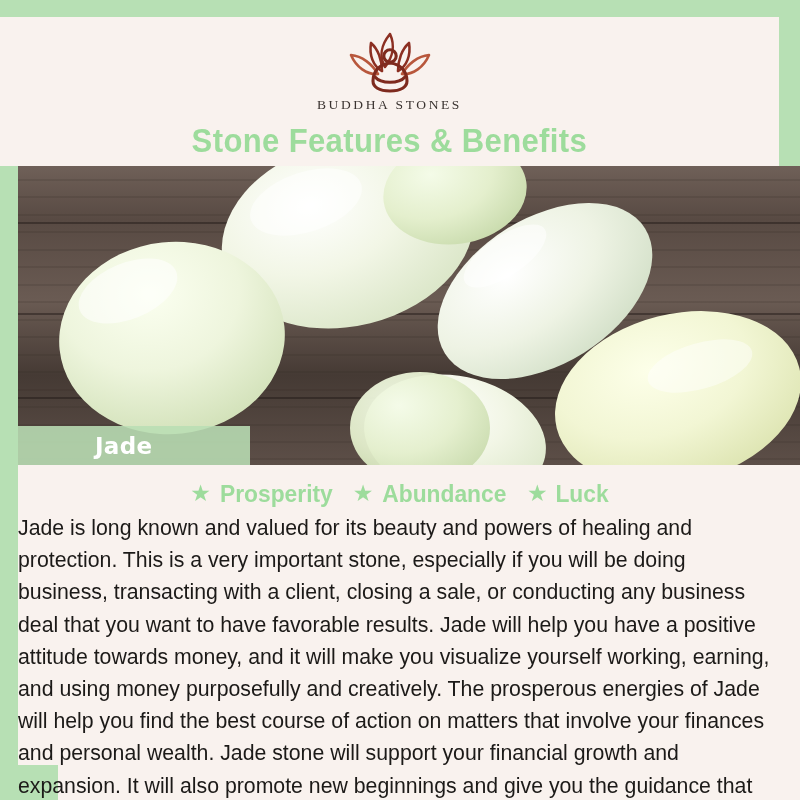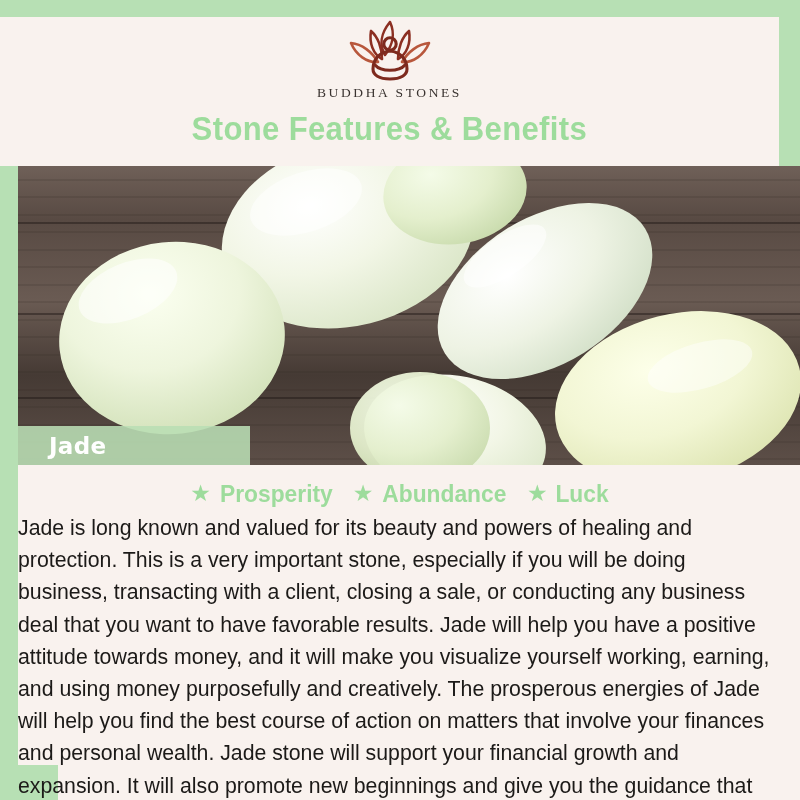--- a/index.html
+++ b/index.html
@@ -45,20 +45,21 @@
     left:0; top:166px; width:18px; height:634px;
     background:#b7e0b4;
   }
 
   
   .header {
     position:absolute;
     left:0; top:17px; width:779px; height:149px;
     display:flex; flex-direction:column;
     align-items:center; justify-content:flex-start;
+    padding-top:12px;
   }
   .logo-mark { width:150px; height:66px; display:block; }
   .logo-word {
     margin-top:2px;
     font-family:"Liberation Serif", serif;
     font-size:13.5px;
     letter-spacing:2.6px;
     color:#3a3330;
     font-weight:400;
   }
@@ -81,21 +82,21 @@
     background:#4a3c36;
   }
   .photo svg { display:block; width:800px; height:299px; }
 
   .jade-tag {
     position:absolute;
     left:18px; top:426px;
     width:232px; height:39px;
     background:rgba(185,222,180,0.88);
     display:flex; align-items:center;
-    padding-left:31px;
+    padding-left:77px;
   }
   .jade-tag span {
     font-family:"DejaVu Sans", sans-serif;
     font-weight:bold;
     font-size:23px;
     color:#ffffff;
     letter-spacing:0.3px;
   }
 
   

